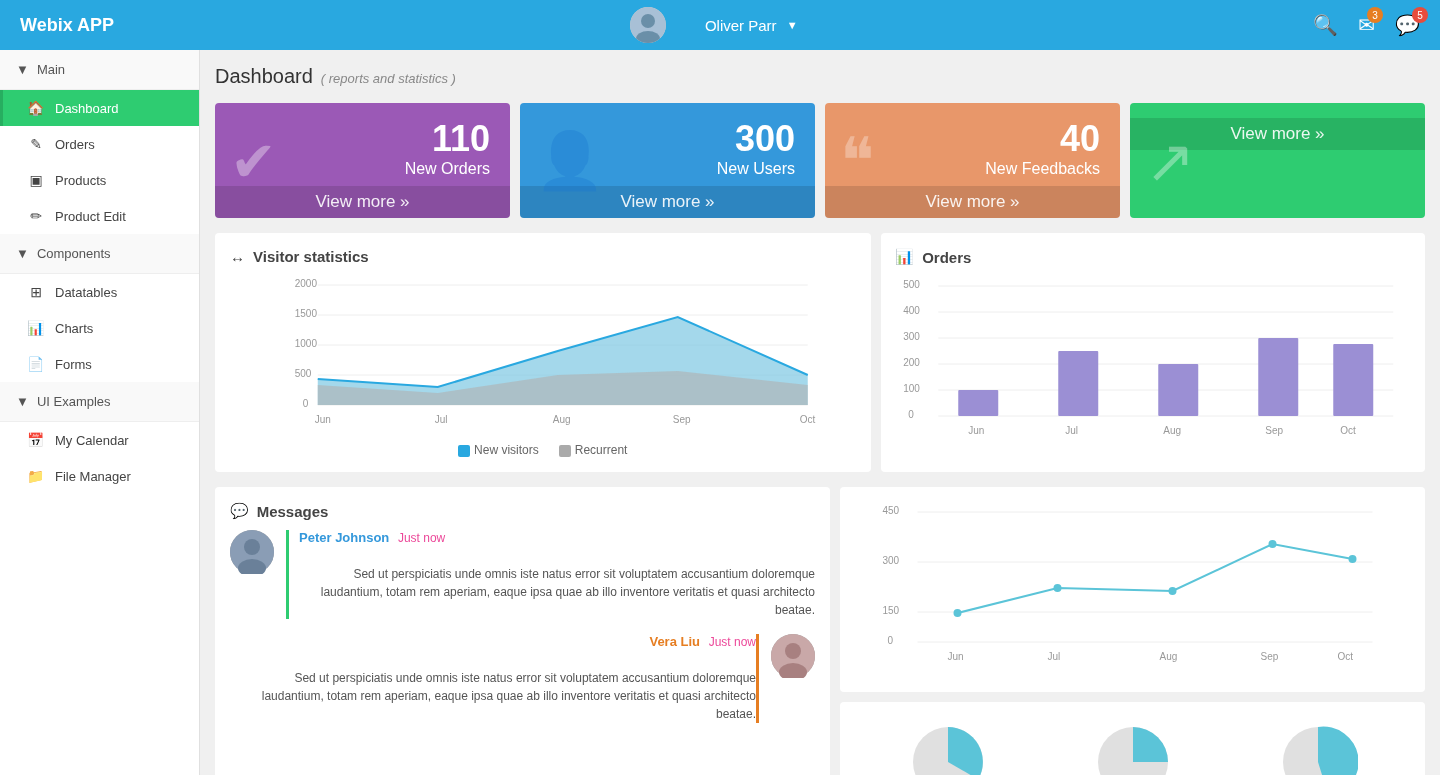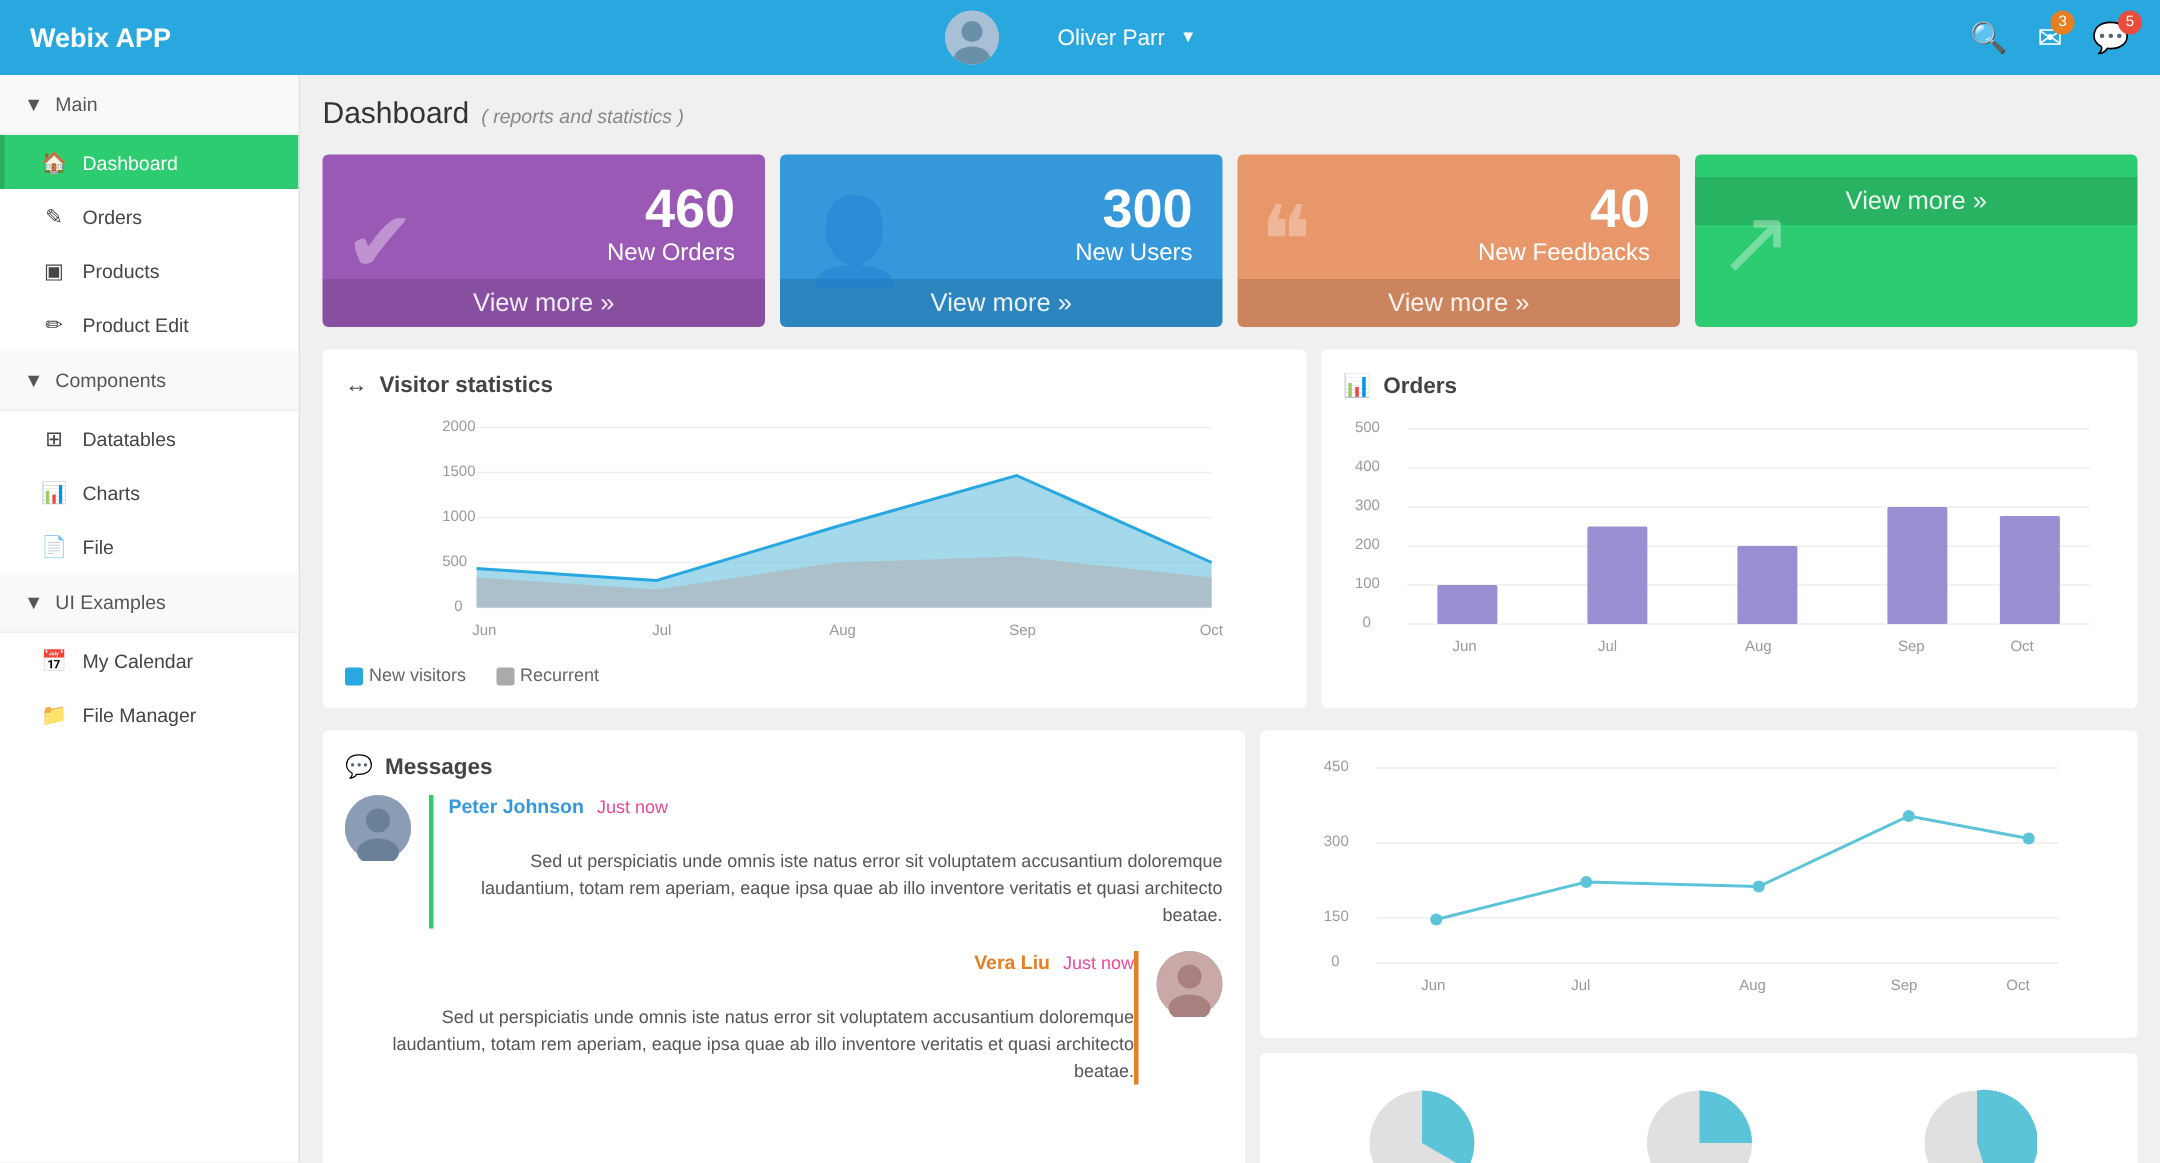--- a/index.html
+++ b/index.html
@@ -99,21 +99,21 @@
       background: white; border-radius: 4px; padding: 15px;
       flex: 1;
     }
     .chart-title {
       font-size: 15px; font-weight: bold; color: #444;
       margin-bottom: 10px; display: flex; align-items: center; gap: 8px;
     }
 
     
     svg { display: block; }
-    .chart-legend { display: flex; gap: 20px; margin-top: 8px; font-size: 12px; color: #666; }
+    .chart-legend { display: flex; gap: 20px; justify-content: center; margin-top: 8px; font-size: 12px; color: #666; }
     .legend-dot { width: 12px; height: 12px; border-radius: 2px; display: inline-block; margin-right: 4px; vertical-align: middle; }
 
     
     .bottom-row { display: flex; gap: 10px; }
     .messages-panel { background: white; border-radius: 4px; padding: 15px; flex: 1; min-height: 280px; }
     .right-charts { flex: 1; display: flex; flex-direction: column; gap: 10px; }
 
     .message-item { display: flex; gap: 12px; margin-bottom: 15px; }
     .message-avatar { width: 44px; height: 44px; border-radius: 50%; background: #999; flex-shrink: 0; display: flex; align-items: center; justify-content: center; font-size: 20px; color: white; }
     .message-body { flex: 1; border-left: 3px solid #2ecc71; padding-left: 10px; }
@@ -195,21 +195,21 @@
     <div class="sidebar-item">
       <span class="icon">⊞</span>
       <span>Datatables</span>
     </div>
     <div class="sidebar-item">
       <span class="icon">📊</span>
       <span>Charts</span>
     </div>
     <div class="sidebar-item">
       <span class="icon">📄</span>
-      <span>File</span>
+      <span>Forms</span>
     </div>
 
     <div class="sidebar-section-header">
       <span>▼</span>
       <span>UI Examples</span>
     </div>
     <div class="sidebar-item">
       <span class="icon">📅</span>
       <span>My Calendar</span>
     </div>
@@ -222,21 +222,21 @@
   <main class="main-content">
     <div class="page-header">
       <h1 class="page-title">Dashboard</h1>
       <span class="page-subtitle">( reports and statistics )</span>
     </div>
 
     <div class="stat-cards">
       <div class="stat-card card-purple">
         <div class="bg-icon">✔</div>
         <div class="numbers">
-          <span class="count">460</span>
+          <span class="count">110</span>
           <span class="label">New Orders</span>
         </div>
         <div class="view-more">View more »</div>
       </div>
       <div class="stat-card card-blue">
         <div class="bg-icon">👤</div>
         <div class="numbers">
           <span class="count">300</span>
           <span class="label">New Users</span>
         </div>

